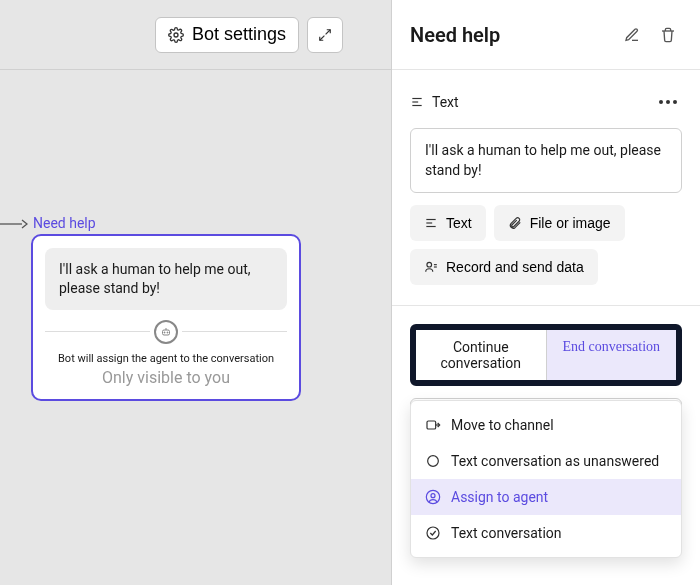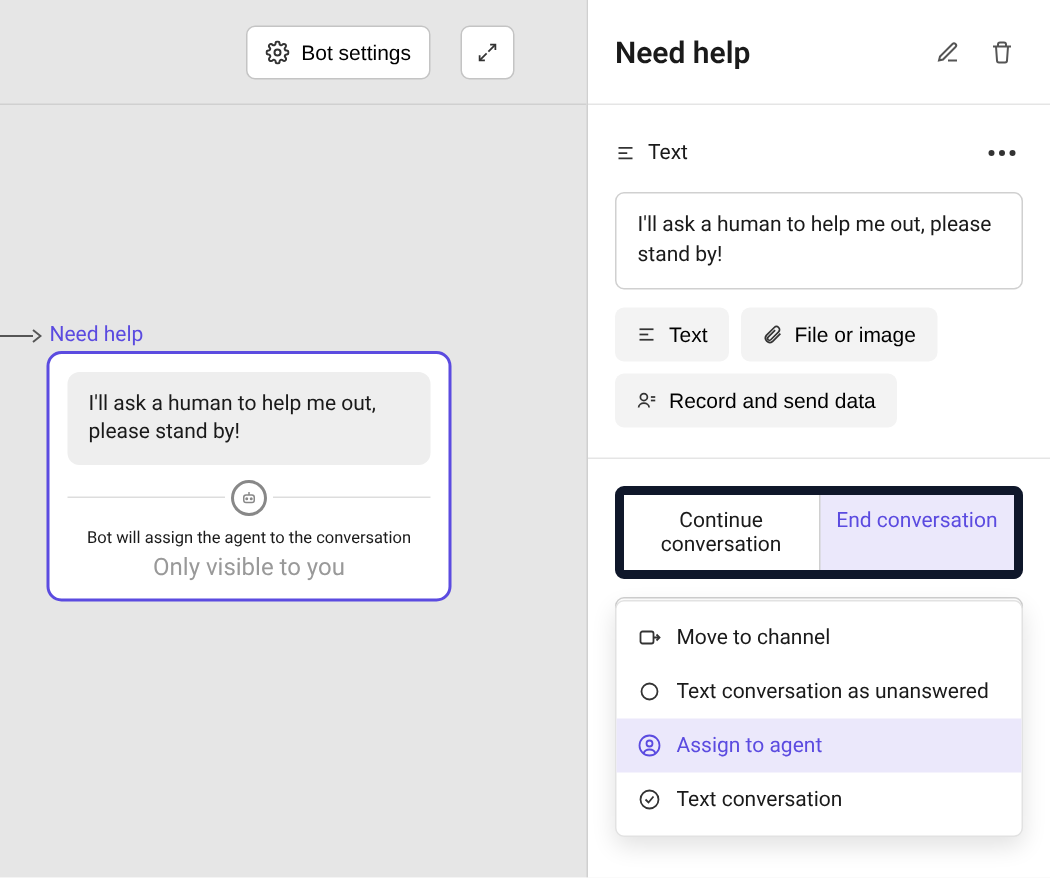--- a/index.html
+++ b/index.html
@@ -35,22 +35,21 @@
   .btn {
     height: 36px;
     background: #fff;
     border: 1px solid #c4c4c4;
     border-radius: 6px;
     padding: 0 12px;
     display: flex;
     align-items: center;
     gap: 8px;
     cursor: pointer;
-    font-size: 14px;
-    margin-left: 12px;
+    font-size: 18px;
   }
   .btn.icon-only { width: 36px; padding: 0; justify-content: center; }
   .arrow {
     position: absolute;
     left: 0; top: 218px;
     width: 28px; height: 12px;
   }
   .node-label {
     position: absolute;
     left: 33px; top: 215px;
@@ -173,21 +172,21 @@
     margin-bottom: 12px;
   }
   .seg > div {
     flex: 1;
     text-align: center;
     padding: 9px 8px;
     font-size: 14px;
     cursor: pointer;
   }
   .seg > div + div { border-left: 1px solid #d0d0d0; }
-  .seg .active { background: #ebe8fb; color: #5b4be0; }
+  .seg .active { background: #ebe8fb; color: #5b4be0; font-family: Liberation Serif, serif; }
   .select {
     border: 1px solid #d0d0d0;
     border-radius: 6px;
     padding: 9px 12px;
     display: flex;
     align-items: center;
     gap: 10px;
     cursor: pointer;
     position: relative;
   }

